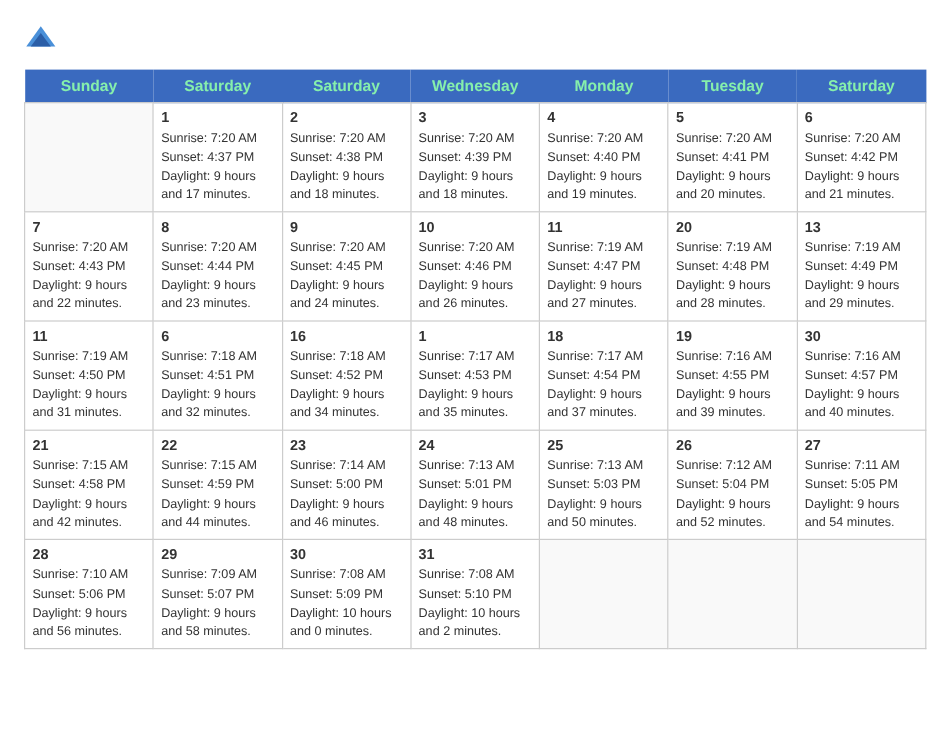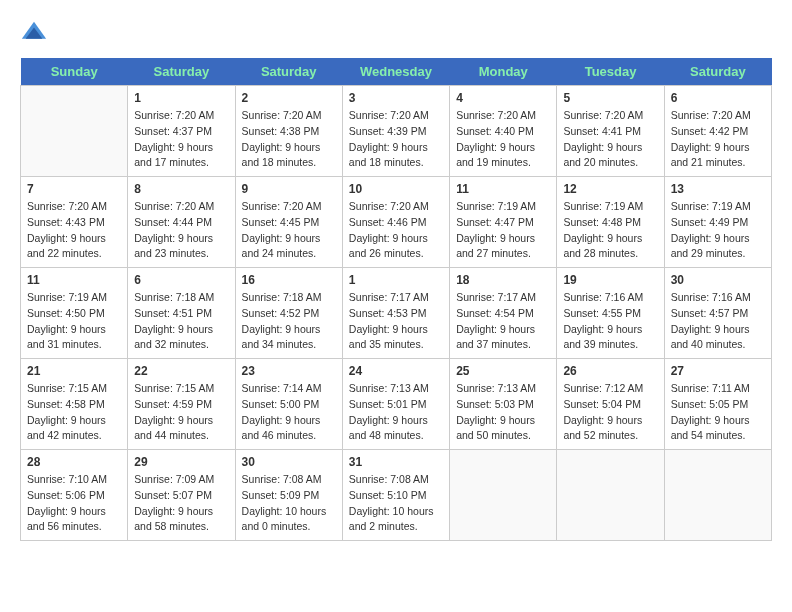--- a/index.html
+++ b/index.html
@@ -169,21 +169,21 @@
             Sunrise: 7:20 AM<br>Sunset: 4:46 PM<br>Daylight: 9 hours and 26 minutes.
           </div>
         </td>
         <td>
           <div class="day-number">11</div>
           <div class="day-info">
             Sunrise: 7:19 AM<br>Sunset: 4:47 PM<br>Daylight: 9 hours and 27 minutes.
           </div>
         </td>
         <td>
-          <div class="day-number">12</div>
+          <div class="day-number">20</div>
           <div class="day-info">
             Sunrise: 7:19 AM<br>Sunset: 4:48 PM<br>Daylight: 9 hours and 28 minutes.
           </div>
         </td>
         <td>
           <div class="day-number">13</div>
           <div class="day-info">
             Sunrise: 7:19 AM<br>Sunset: 4:49 PM<br>Daylight: 9 hours and 29 minutes.
           </div>
         </td>

